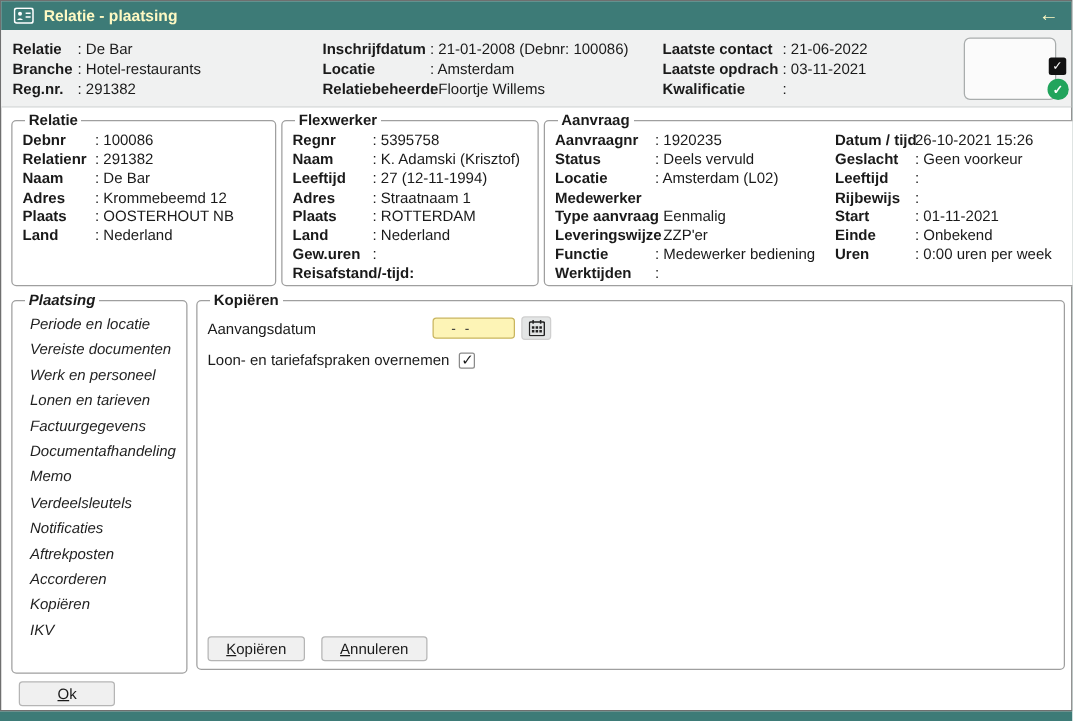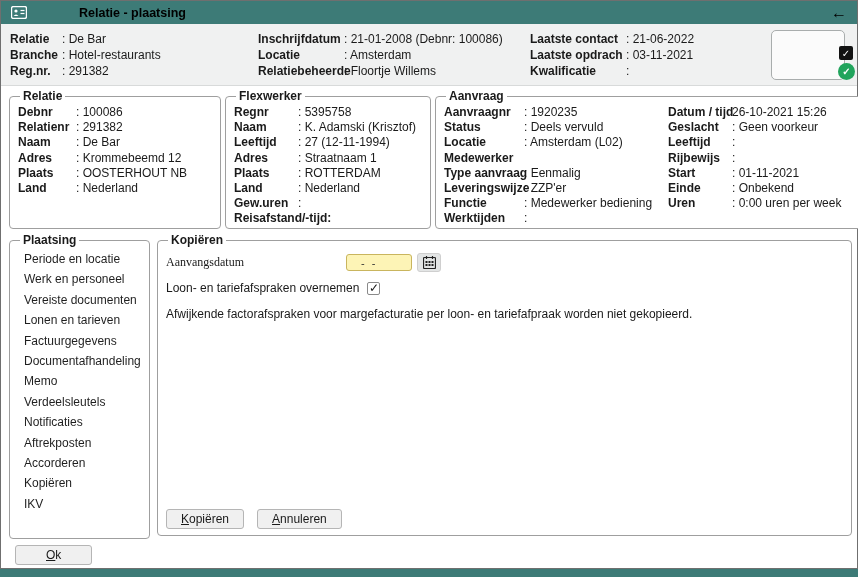--- a/index.html
+++ b/index.html
@@ -7,22 +7,22 @@
   .screen {
     position: relative; width: 858px; height: 577px;
     background: #3d7b77; font-size: 12px; color: #1a1a1a;
   }
   .window {
     position: absolute; left: 0; top: 0; width: 858px; height: 569px;
     background: #ffffff; border: 1px solid #6f6f6f;
   }
   
   .titlebar {
-    height: 23px; background: #3d7b77; color: #000000;
-    display: flex; align-items: center; padding: 0 10px; gap: 44px;
+    height: 23px; background: #3d7b77; color: #fef9c3;
+    display: flex; align-items: center; padding: 0 10px;
   }
   .titlebar .t-icon { display: flex; margin-right: 8px; }
   .titlebar .t-text { font-weight: bold; font-size: 12.5px; }
   .titlebar .t-back { margin-left: auto; font-size: 16px; font-weight: bold; cursor: pointer; line-height: 1; }
   
   .header {
     position: relative; height: 62px; background: #f0f1f1;
     border-bottom: 1px solid #d8dada;
   }
   .hcol { position: absolute; top: 7px; }
@@ -57,27 +57,27 @@
   .fs-aanvraag   { left: 434px; top: 88px; width: 436px; height: 140px; }
   .fs-relatie .frow    { grid-template-columns: 58px auto; }
   .fs-flexwerker .frow { grid-template-columns: 64px auto; }
   .fs-aanvraag .cols { display: flex; }
   .col-a { width: 224px; }
   .col-b { flex: 1; }
   .col-a .frow { grid-template-columns: 80px auto; }
   .col-b .frow { grid-template-columns: 64px auto; }
   .frow.wide { grid-template-columns: auto; }
   
-  .fs-plaatsing { left: 8px; top: 232px; width: 118px; height: 306px; }
+  .fs-plaatsing { left: 8px; top: 232px; width: 118px; height: 306px; font-style: italic; }
   .menu-item { line-height: 20.4px; padding-left: 6px; color: #1f1f1f; cursor: pointer; white-space: nowrap; }
   
   .fs-kopieren { left: 156px; top: 232px; width: 695px; height: 303px;
                  display: flex; flex-direction: column; }
   .k-row { display: flex; align-items: center; margin-top: 4px; }
-  .k-label { width: 180px; font-family: Liberation Serif, serif; }
+  .k-label { width: 180px; }
   .date-input {
     width: 66px; height: 17px; background: #fdf4b6; border: 1px solid #c9b55e;
     border-radius: 3px; font-family: "Liberation Sans", sans-serif;
     font-size: 11px; padding-left: 14px; letter-spacing: 2px; color: #333;
   }
   .cal-btn {
     width: 24px; height: 19px; margin-left: 5px; background: #e3e5e5;
     border: 1px solid #cfcfcf; border-radius: 3px;
     display: flex; align-items: center; justify-content: center; cursor: pointer;
   }
@@ -295,22 +295,22 @@
               <span class="lbl">Uren</span>
               <span>: 0:00 uren per week</span>
             </div>
         </div>
       </div>
     </fieldset>
 
     <fieldset class="fs-plaatsing">
       <legend>Plaatsing</legend>
       <div class="menu-item">Periode en locatie</div>
+      <div class="menu-item">Vereiste documenten</div>
       <div class="menu-item">Werk en personeel</div>
-      <div class="menu-item">Vereiste documenten</div>
       <div class="menu-item">Lonen en tarieven</div>
       <div class="menu-item">Factuurgegevens</div>
       <div class="menu-item">Documentafhandeling</div>
       <div class="menu-item">Memo</div>
       <div class="menu-item">Verdeelsleutels</div>
       <div class="menu-item">Notificaties</div>
       <div class="menu-item">Aftrekposten</div>
       <div class="menu-item">Accorderen</div>
       <div class="menu-item">Kopiëren</div>
       <div class="menu-item">IKV</div>
@@ -332,21 +332,20 @@
             <rect x="2.5" y="8" width="2" height="2" fill="#222"></rect>
             <rect x="5.5" y="8" width="2" height="2" fill="#222"></rect>
             <rect x="8.5" y="8" width="2" height="2" fill="#222"></rect>
           </svg>
         </span>
       </div>
       <div class="k-row k-check-row">
         <span>Loon- en tariefafspraken overnemen</span>
         <span class="checkbox">✓</span>
       </div>
-      <div class="k-note">Afwijkende factorafspraken voor margefacturatie per loon- en tariefafpraak worden niet gekopieerd.</div>
       <div class="k-buttons">
         <button class="btn">
             <span>Kopiëren</span>
           </button>
         <button class="btn">
             <span>Annuleren</span>
           </button>
       </div>
     </fieldset>
 

